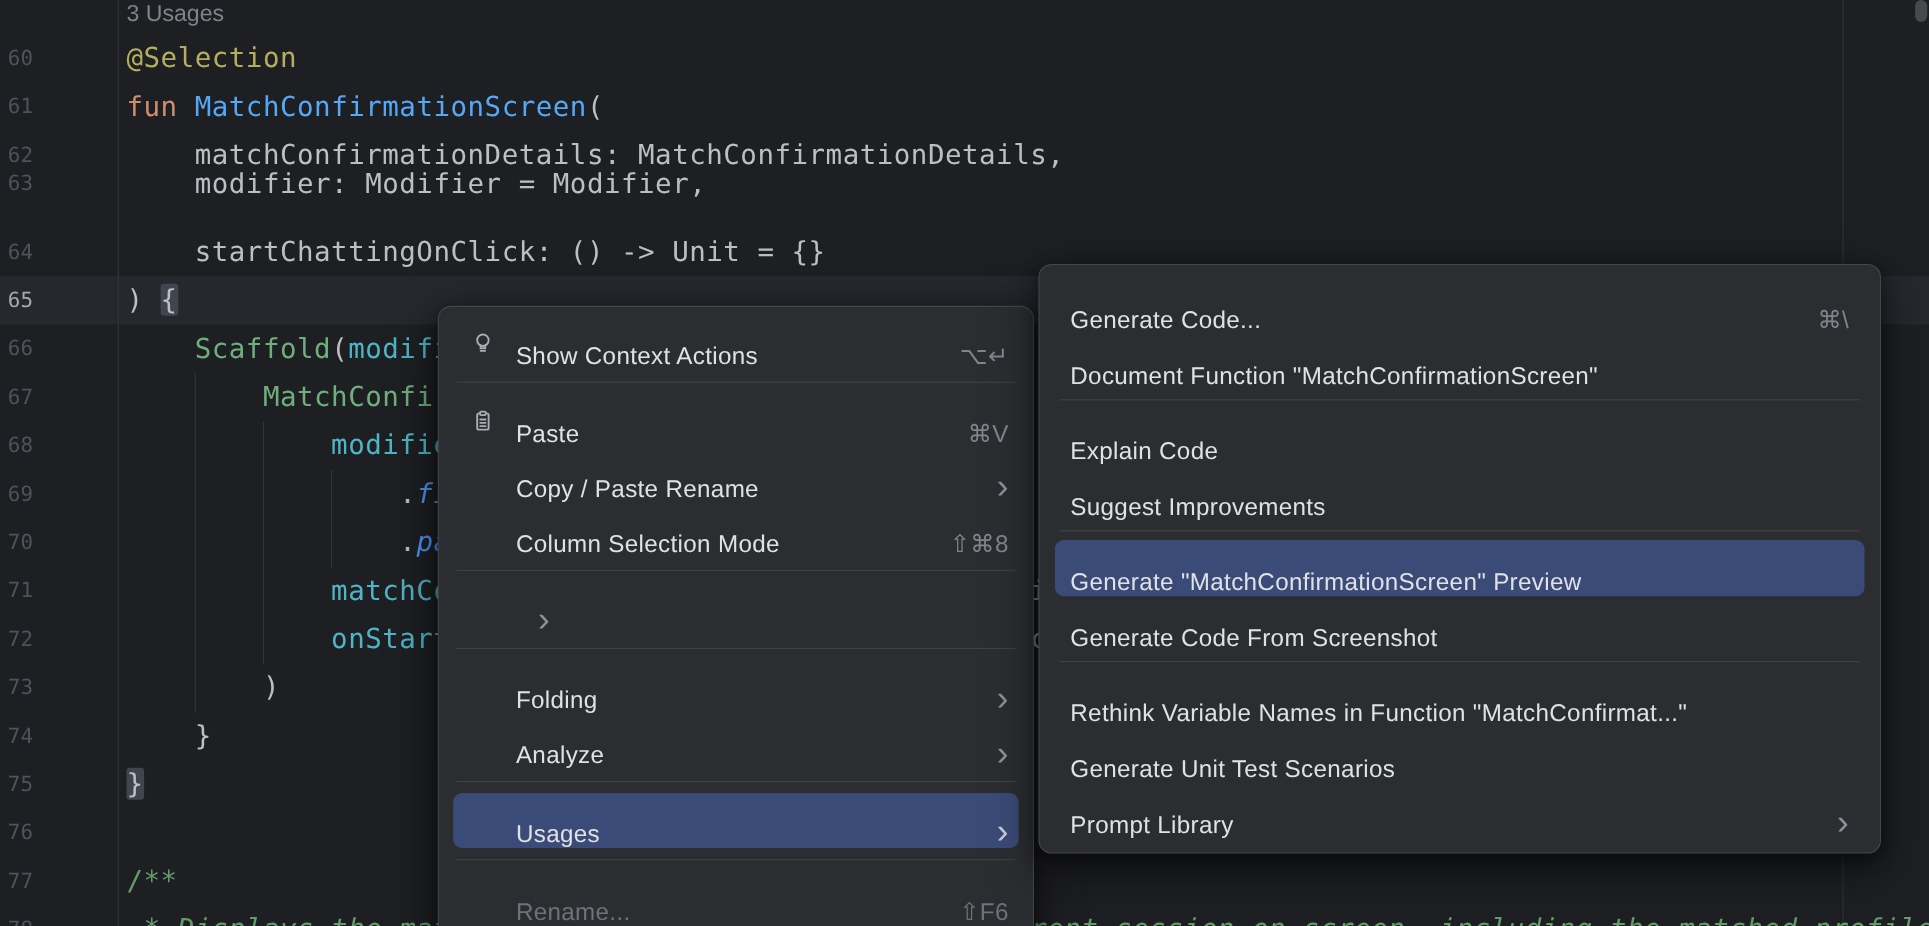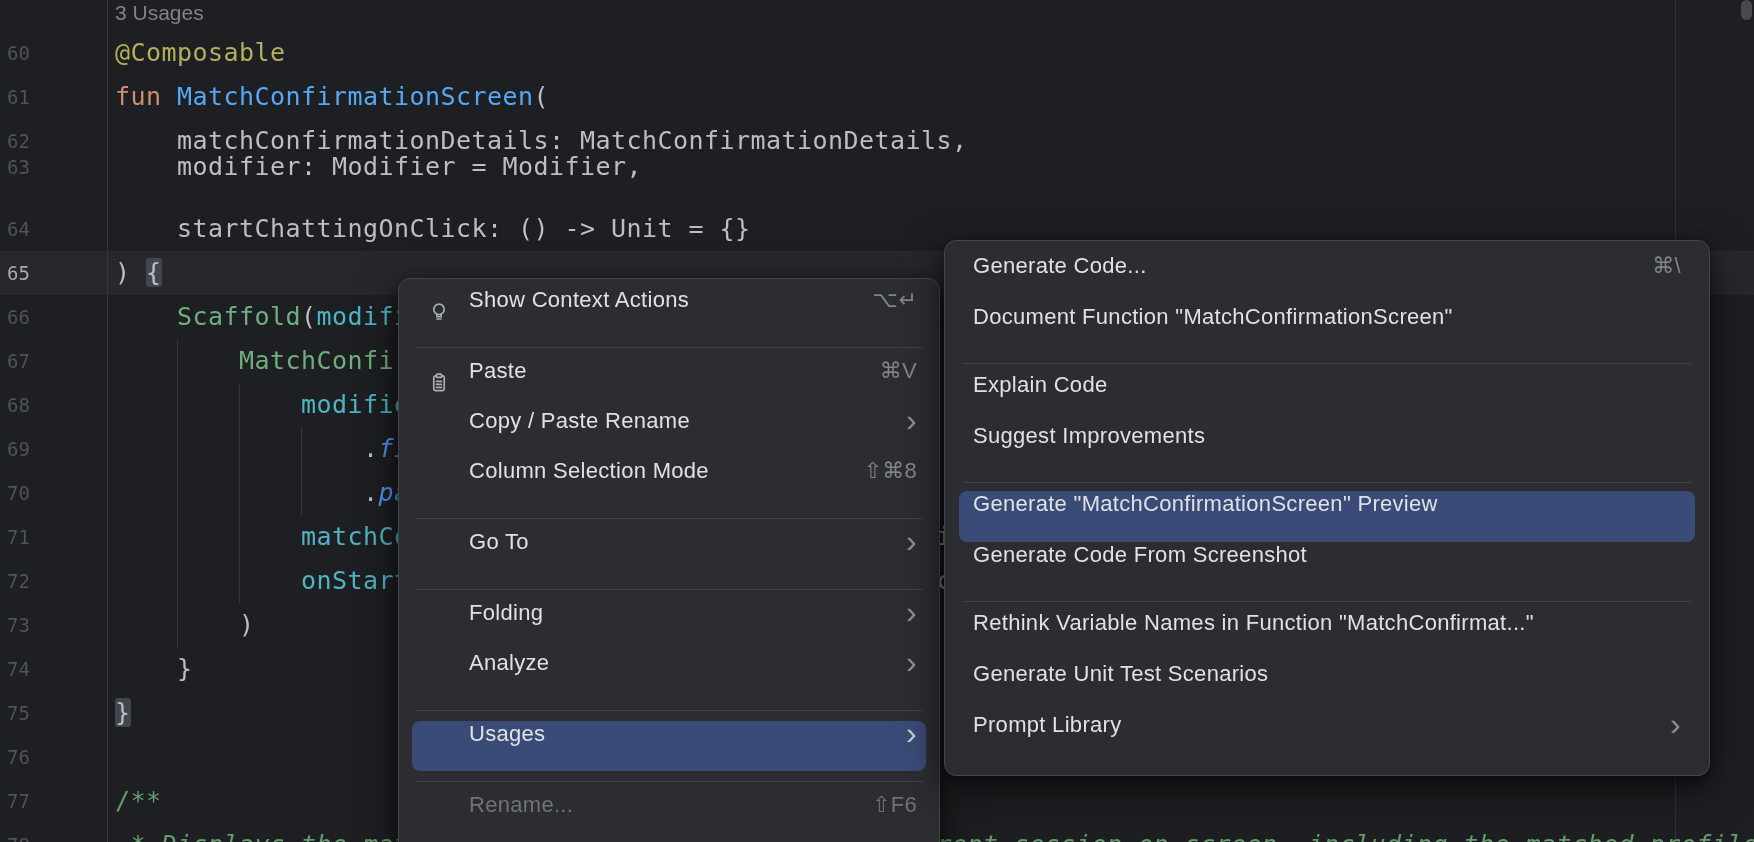--- a/index.html
+++ b/index.html
@@ -34,21 +34,21 @@
   .tok-commentit{color:var(--tok-comment);font-style:italic;}
   .brace{background:var(--brace-bg);border-radius:3px;}
   .scroll-thumb{position:absolute;right:2px;top:0;width:11px;height:20px;
       border-radius:6px;background:var(--scrollbar);}
   
   .menu{position:absolute;background:var(--menu-bg);border:1px solid var(--menu-border);
         border-radius:12px;box-shadow:0 14px 44px rgba(0,0,0,.55),0 4px 14px rgba(0,0,0,.4);
         box-sizing:border-box;color:var(--menu-text);}
   .ctx{left:398px;top:278px;width:542px;padding:8px 0;z-index:10;height:600px;}
   .sub{left:944px;top:240px;width:766px;padding:12px 0;z-index:11;}
-  .mi{position:relative;display:flex;align-items:flex-start;font-size:22px;letter-spacing:.3px;}
+  .mi{position:relative;display:flex;align-items:flex-end;font-size:22px;letter-spacing:.3px;}
   .ctx .mi{height:50px;padding:0 22px 0 70px;}
   .sub .mi{height:51px;padding:0 28px;}
   .mi .lbl{flex:1;white-space:nowrap;overflow:hidden;}
   .mi .sc{margin-left:20px;color:var(--shortcut);font-size:22px;white-space:nowrap;}
   .mi .ar{margin-left:20px;color:#8D9199;font-size:32px;line-height:1;margin-top:-4px;}
   .mi.selected{background:var(--accent);border-radius:8px;}
   .ctx .mi.selected{margin:0 13px;padding:0 9px 0 57px;}
   .sub .mi.selected{margin:0 14px;padding:0 14px;}
   .mi.selected .ar{color:#C9CCD3;}
   .mi.disabled .lbl{color:var(--menu-text-disabled);}
@@ -67,21 +67,21 @@
     <div class="cur-line"></div>
     <div class="vline gutter-border"></div>
     <div class="vline margin-guide"></div>
     <div class="vline ig1"></div>
     <div class="vline ig2"></div>
     <div class="vline ig3"></div>
     <div class="usages">3 Usages</div>
     <div id="lines">
         <div class="crow" style="top: 31px;">
           <span class="ln">60</span>
-          <pre><span class="tok-annotation">@Composable</span></pre>
+          <pre><span class="tok-annotation">@Selection</span></pre>
         </div>
         <div class="crow" style="top: 75px;">
           <span class="ln">61</span>
           <pre><span class="tok-keyword">fun </span><span class="tok-fndecl">MatchConfirmationScreen</span><span class="tok-plain">(</span></pre>
         </div>
         <div class="crow" style="top: 119px;">
           <span class="ln">62</span>
           <pre><span class="tok-plain">    matchConfirmationDetails: MatchConfirmationDetails,</span></pre>
         </div>
         <div class="crow" style="top: 145px;">
@@ -179,21 +179,20 @@
       <div class="mi">
         <span class="lbl">Copy / Paste Rename</span>
         <span class="ar">›</span>
       </div>
       <div class="mi">
         <span class="lbl">Column Selection Mode</span>
         <span class="sc">⇧⌘8</span>
       </div>
       <div class="msep"></div>
       <div class="mi">
-        <span class="lbl">Go To</span>
         <span class="ar">›</span>
       </div>
       <div class="msep"></div>
       <div class="mi">
         <span class="lbl">Folding</span>
         <span class="ar">›</span>
       </div>
       <div class="mi">
         <span class="lbl">Analyze</span>
         <span class="ar">›</span>

